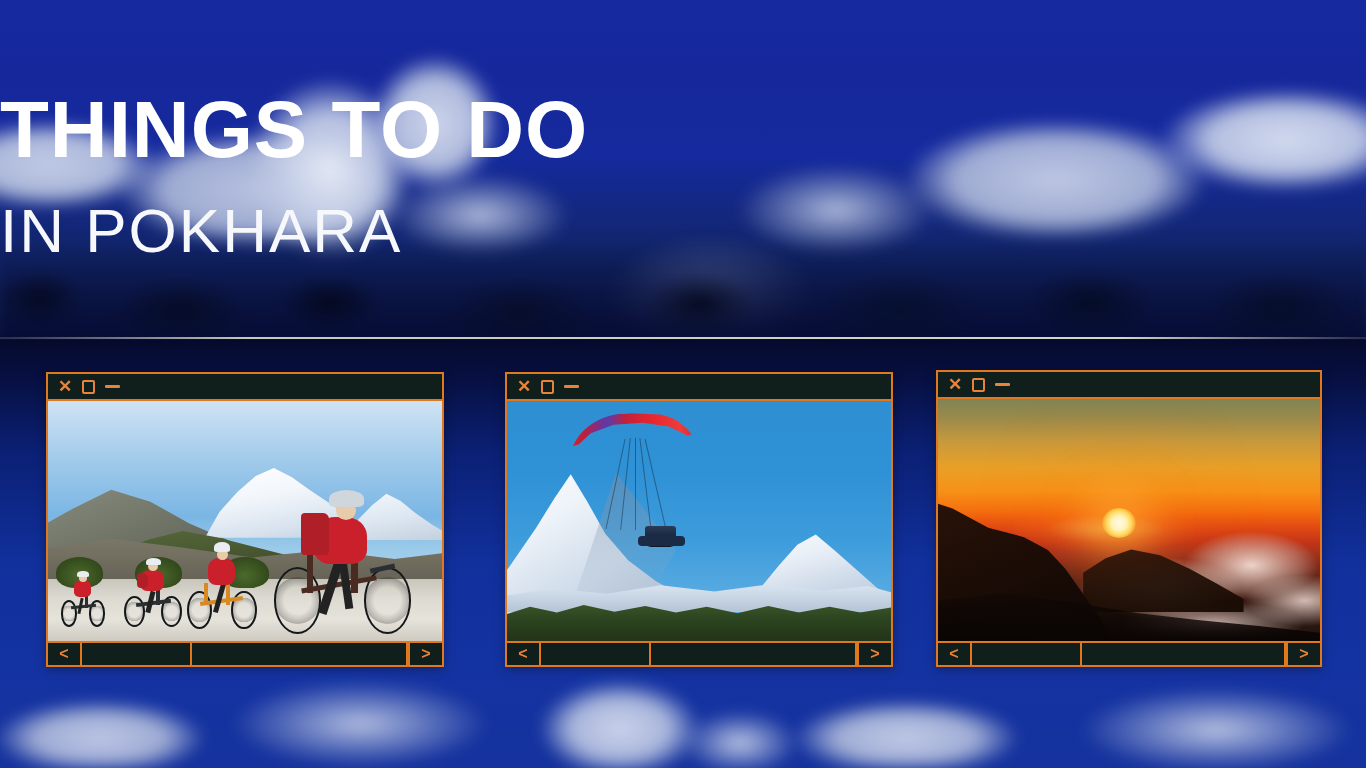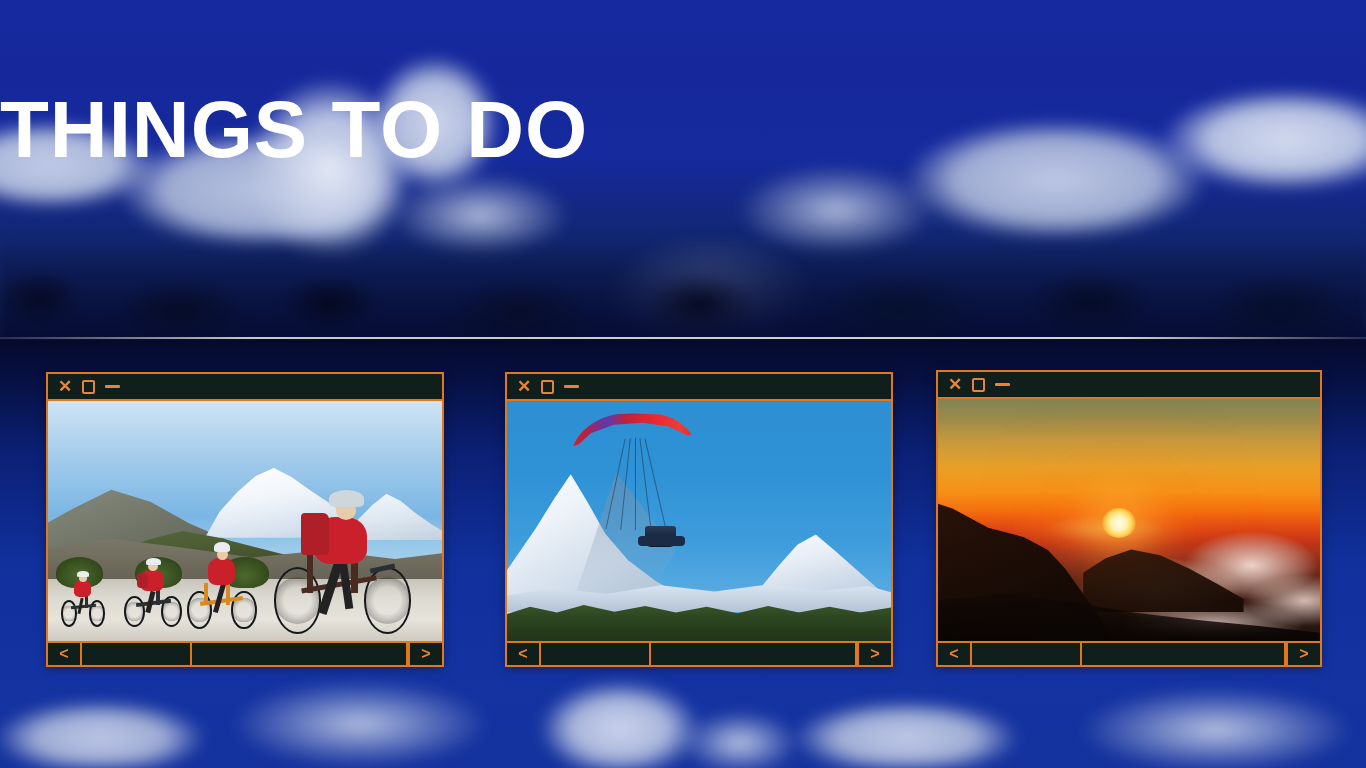--- a/index.html
+++ b/index.html
@@ -315,20 +315,21 @@
   <div class="bg-band"></div>
   <div class="bg-rule"></div>
   <div class="bg-lower"></div>
   <div class="refl refl-a"></div>
   <div class="refl refl-b"></div>
   <div class="refl refl-c"></div>
 </div>
 
 <div class="headings">
   <div class="title-main">THINGS TO DO</div>
+  <div class="title-sub">IN POKHARA</div>
 </div>
 
 <div class="card" id="card-1">
   <div class="titlebar">
     <span class="tb-ico tb-close">✕</span>
     <span class="tb-ico tb-max"></span>
     <span class="tb-ico tb-min"></span>
   </div>
   <div class="photo">
     <div class="p1-sky"></div>

